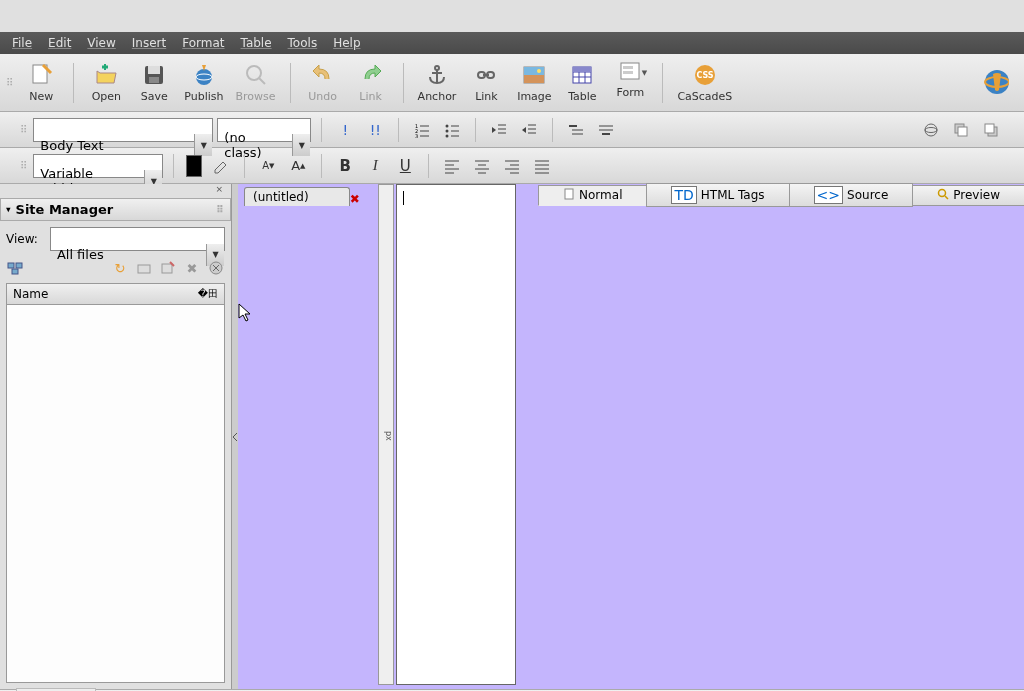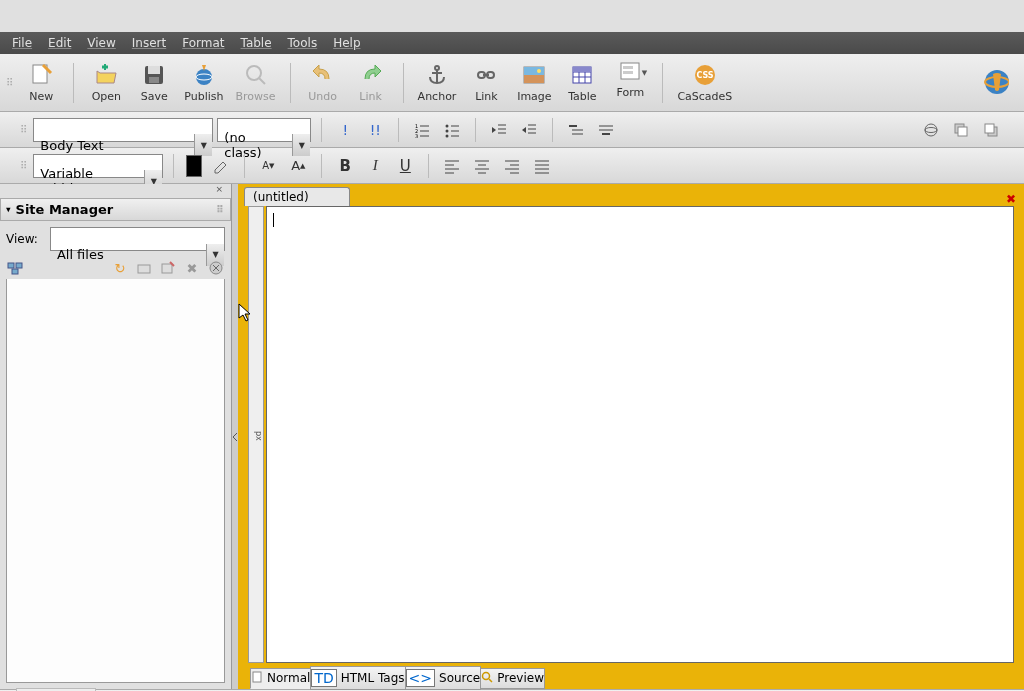--- a/index.html
+++ b/index.html
@@ -36,33 +36,33 @@
 .sidebar-close { height: 14px; text-align: right; padding-right: 8px; font-size: 9px; color: #555; }
 .panel-header { background: linear-gradient(#f0f0f0,#d8d8d8); border: 1px solid #aaa; padding: 3px 6px; font-weight: bold; font-size: 13px; display: flex; align-items: center; }
 .panel-header::before { content: "▸"; font-size: 9px; margin-right: 4px; transform: rotate(90deg); display:inline-block; }
 .view-row { display: flex; align-items: center; padding: 6px; gap: 12px; }
 .sidebar-tools { display: flex; align-items: center; gap: 6px; padding: 2px 6px; justify-content: flex-end; }
 .sidebar-tools .sico { width: 18px; height: 18px; display:flex; align-items:center; justify-content:center; font-size:13px; color:#666; }
 .name-header { margin: 4px 6px 0 6px; background: linear-gradient(#f0f0f0,#d8d8d8); border: 1px solid #999; padding: 3px 6px; font-size: 12px; display:flex; justify-content:space-between; }
 .file-list { margin: 0 6px 6px 6px; background: #fdfdfd; border: 1px solid #999; border-top: none; flex:1; }
 
 
-.editor { flex: 1; display: flex; flex-direction: column; background: #eab308; }
+.editor { flex: 1; display: flex; flex-direction: row; background: #c4b5fd; }
 .tab-row { height: 22px; display: flex; align-items: flex-end; padding-left: 6px; }
 .doc-tab { background: #e8e8e8; border: 1px solid #888; border-bottom: none; padding: 2px 40px 2px 8px; font-size: 12px; border-radius: 3px 3px 0 0; position:relative; }
 .tab-close { margin-left: auto; padding-right: 8px; color: #c00; font-weight: bold; }
 .ruler-h { height: 18px; margin: 2px 10px 0 28px; background: #efefef; border: 1px solid #999; font-size: 10px; text-align: center; line-height: 16px; color: #444; }
 .edit-body { flex: 1; display: flex; margin: 0 10px 4px 10px; }
 .ruler-v { width: 16px; background: #efefef; border: 1px solid #999; margin-right: 2px; font-size:8px; writing-mode: vertical-rl; text-align:center; color:#555; padding-top:2px;}
 .canvas { flex: 1; background: #fff; border: 1px solid #666; padding: 6px; }
 .cursor-line { width:1px; height:14px; background:#000; }
 
 
 .view-tabs { height: 22px; display: flex; align-items: center; padding-left: 12px; gap: 0; }
-.vtab { border: 1px solid #999; background: linear-gradient(#f4f4f4,#dcdcdc); padding: 2px 0; font-size: 12px; display:flex; align-items:center; gap:4px; margin-right:-1px; }
+.vtab { border: 1px solid #999; background: linear-gradient(#f4f4f4,#dcdcdc); padding: 2px 24px; font-size: 12px; display:flex; align-items:center; gap:4px; margin-right:-1px; }
 .vtab.active { background: #eee; border-bottom-color:#eee; }
 .vtab .mini { font-size:14px; border:1px solid #777; padding:0 2px; background:#fff; color:#06c; }
 
 
 .statusbar { height: 20px; background: linear-gradient(#f0f0f0,#d8d8d8); border-top: 1px solid #aaa; display: flex; align-items: center; padding: 0 16px; font-size: 16px; }
 .statusbar .cell { border: 1px solid #bbb; background:#eee; padding:1px 6px; }
 .statusbar .end { margin-left:auto; width:14px; height:14px; border:1px solid #bbb; }
 
 .grip { color:#aaa; font-size:10px; letter-spacing:-2px; margin-right:4px; }
 </style>
@@ -411,20 +411,24 @@
         </span>
       <span class="sico" style="color:#999">✖</span>
       <span class="sico">
           <svg width="14" height="14">
             <circle cx="7" cy="7" r="6" fill="#ccc" stroke="#888"></circle>
             <line x1="4" y1="4" x2="10" y2="10" stroke="#666"></line>
             <line x1="10" y1="4" x2="4" y2="10" stroke="#666"></line>
           </svg>
         </span>
     </div>
+    <div class="name-header">
+      <span>Name</span>
+      <span style="font-size:10px">�田</span>
+    </div>
     <div class="file-list"></div>
   </div>
 
   <div style="width:6px;background:#ccc;cursor:col-resize;display:flex;align-items:center;justify-content:center">
     <svg width="6" height="20">
         <path d="M5 6 L1 10 L5 14" fill="none" stroke="#555"></path>
       </svg>
   </div>
 
   <div class="editor">

